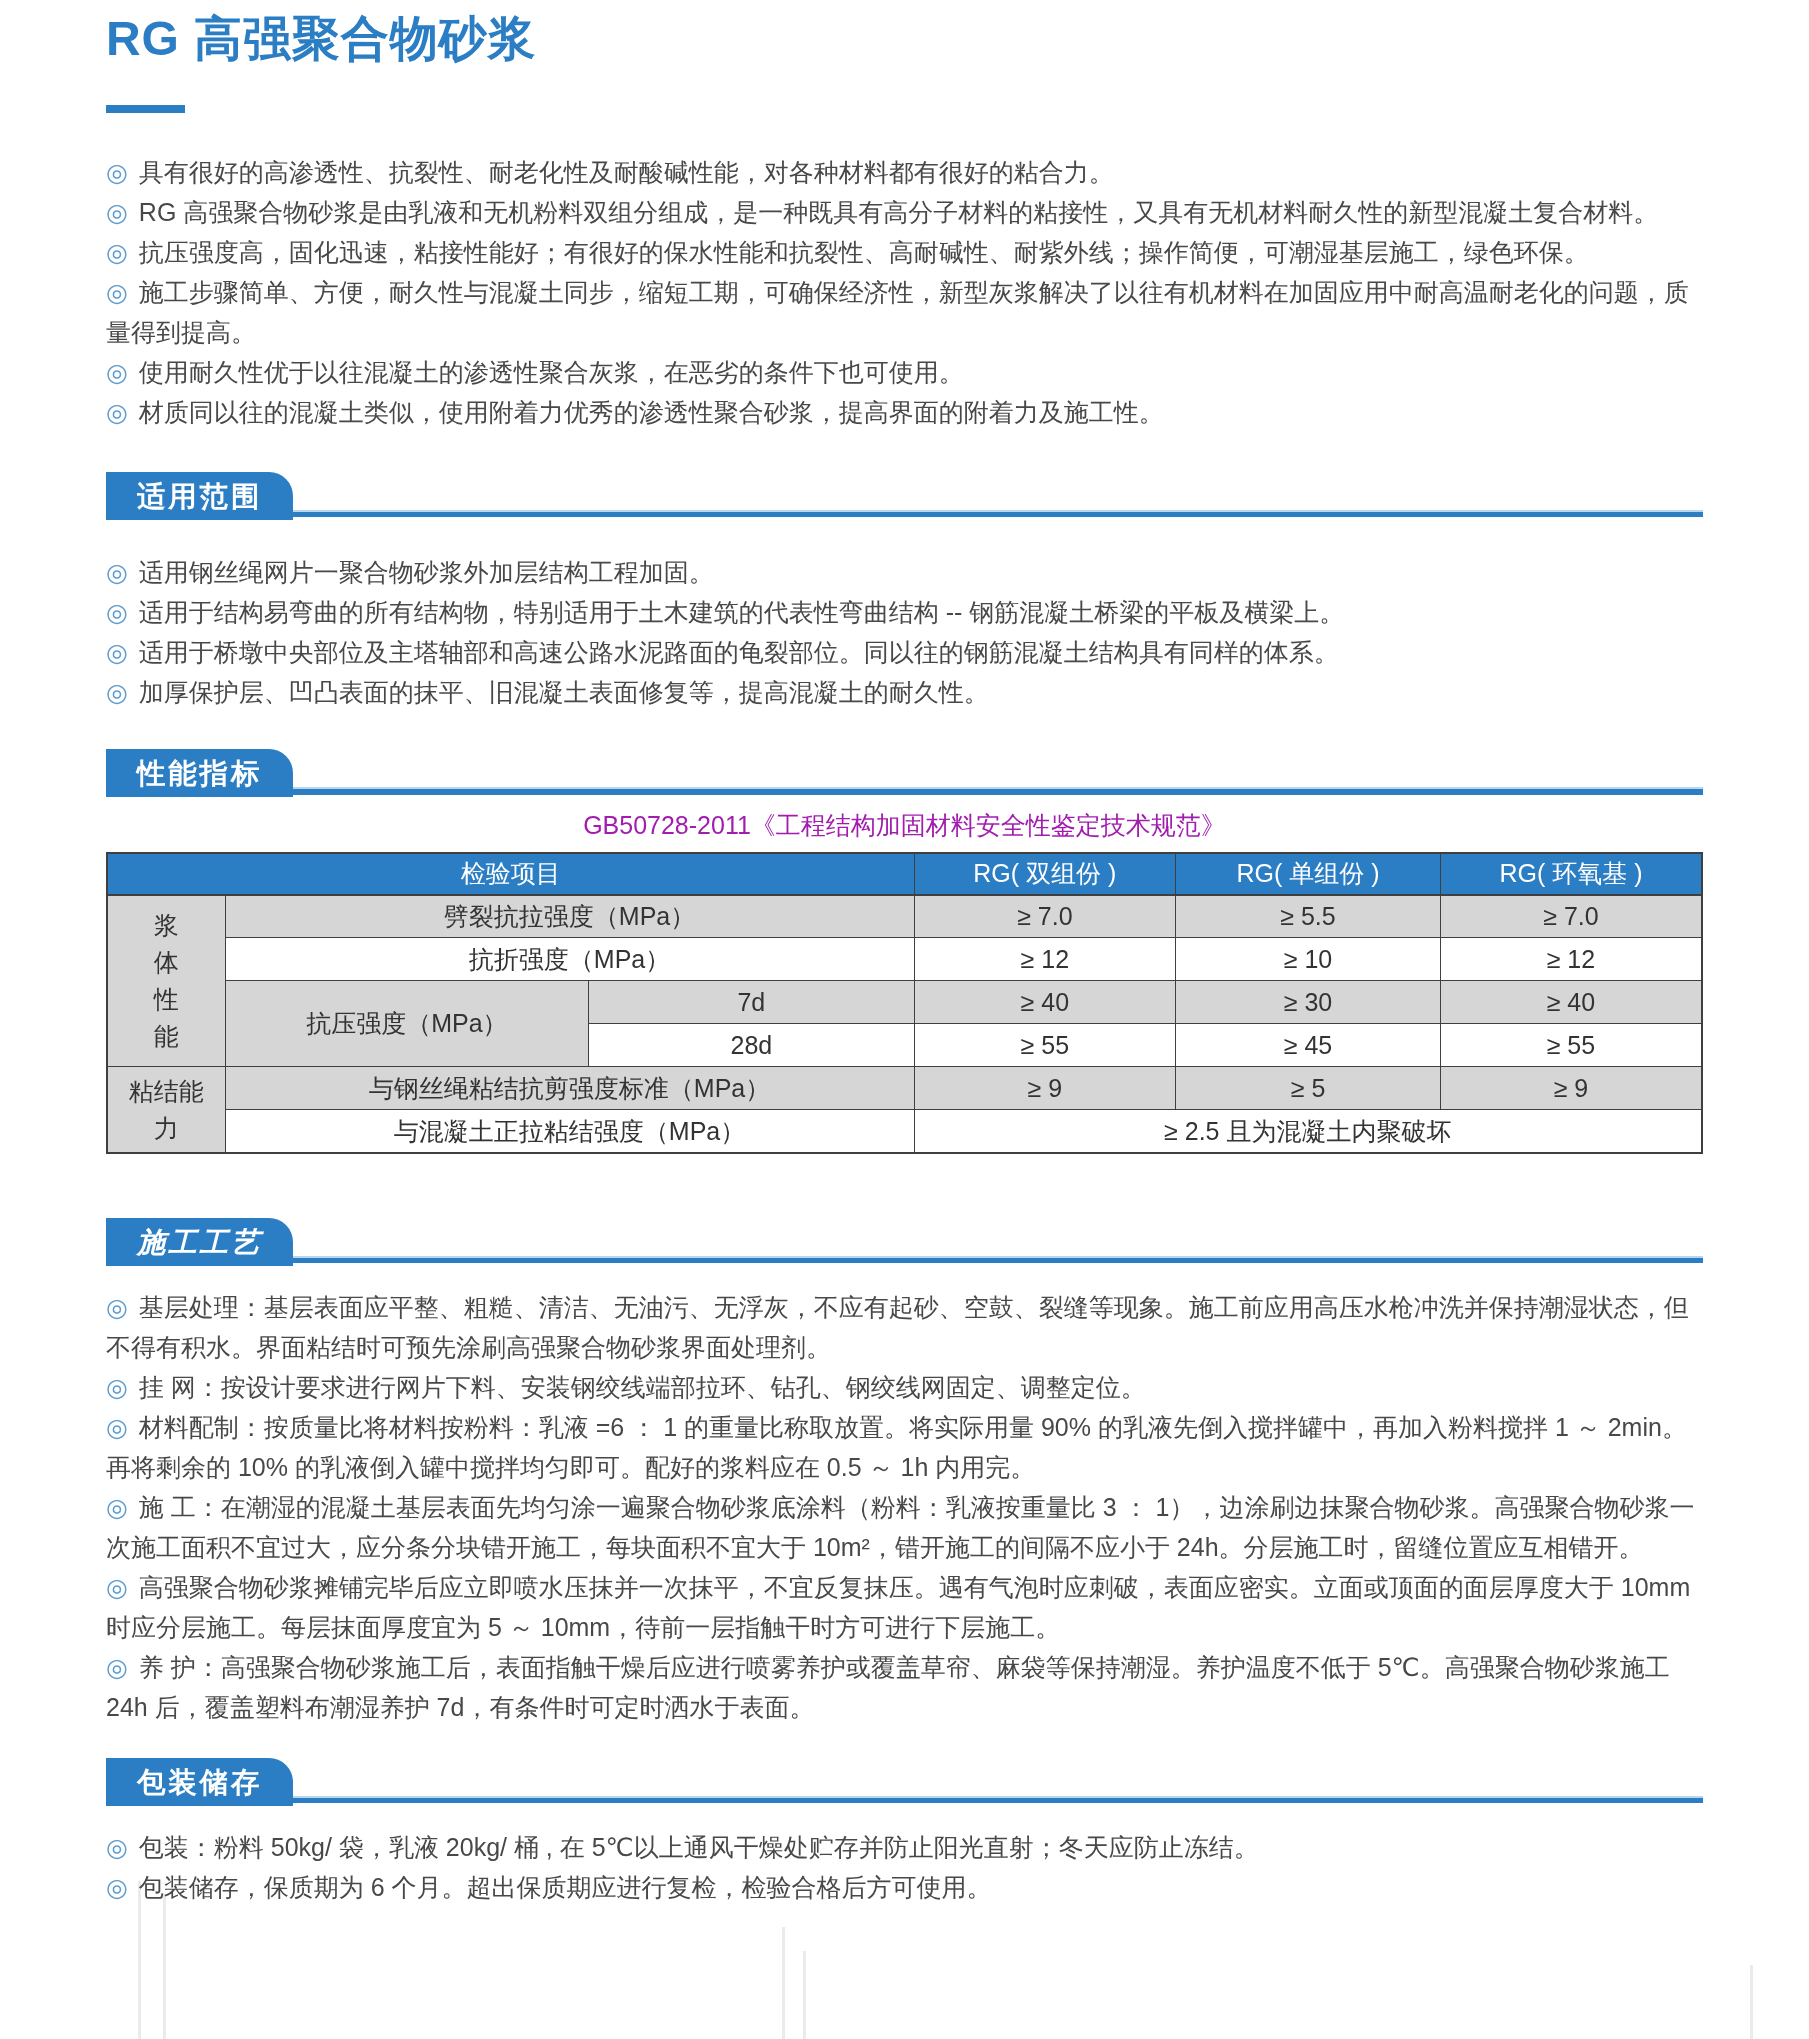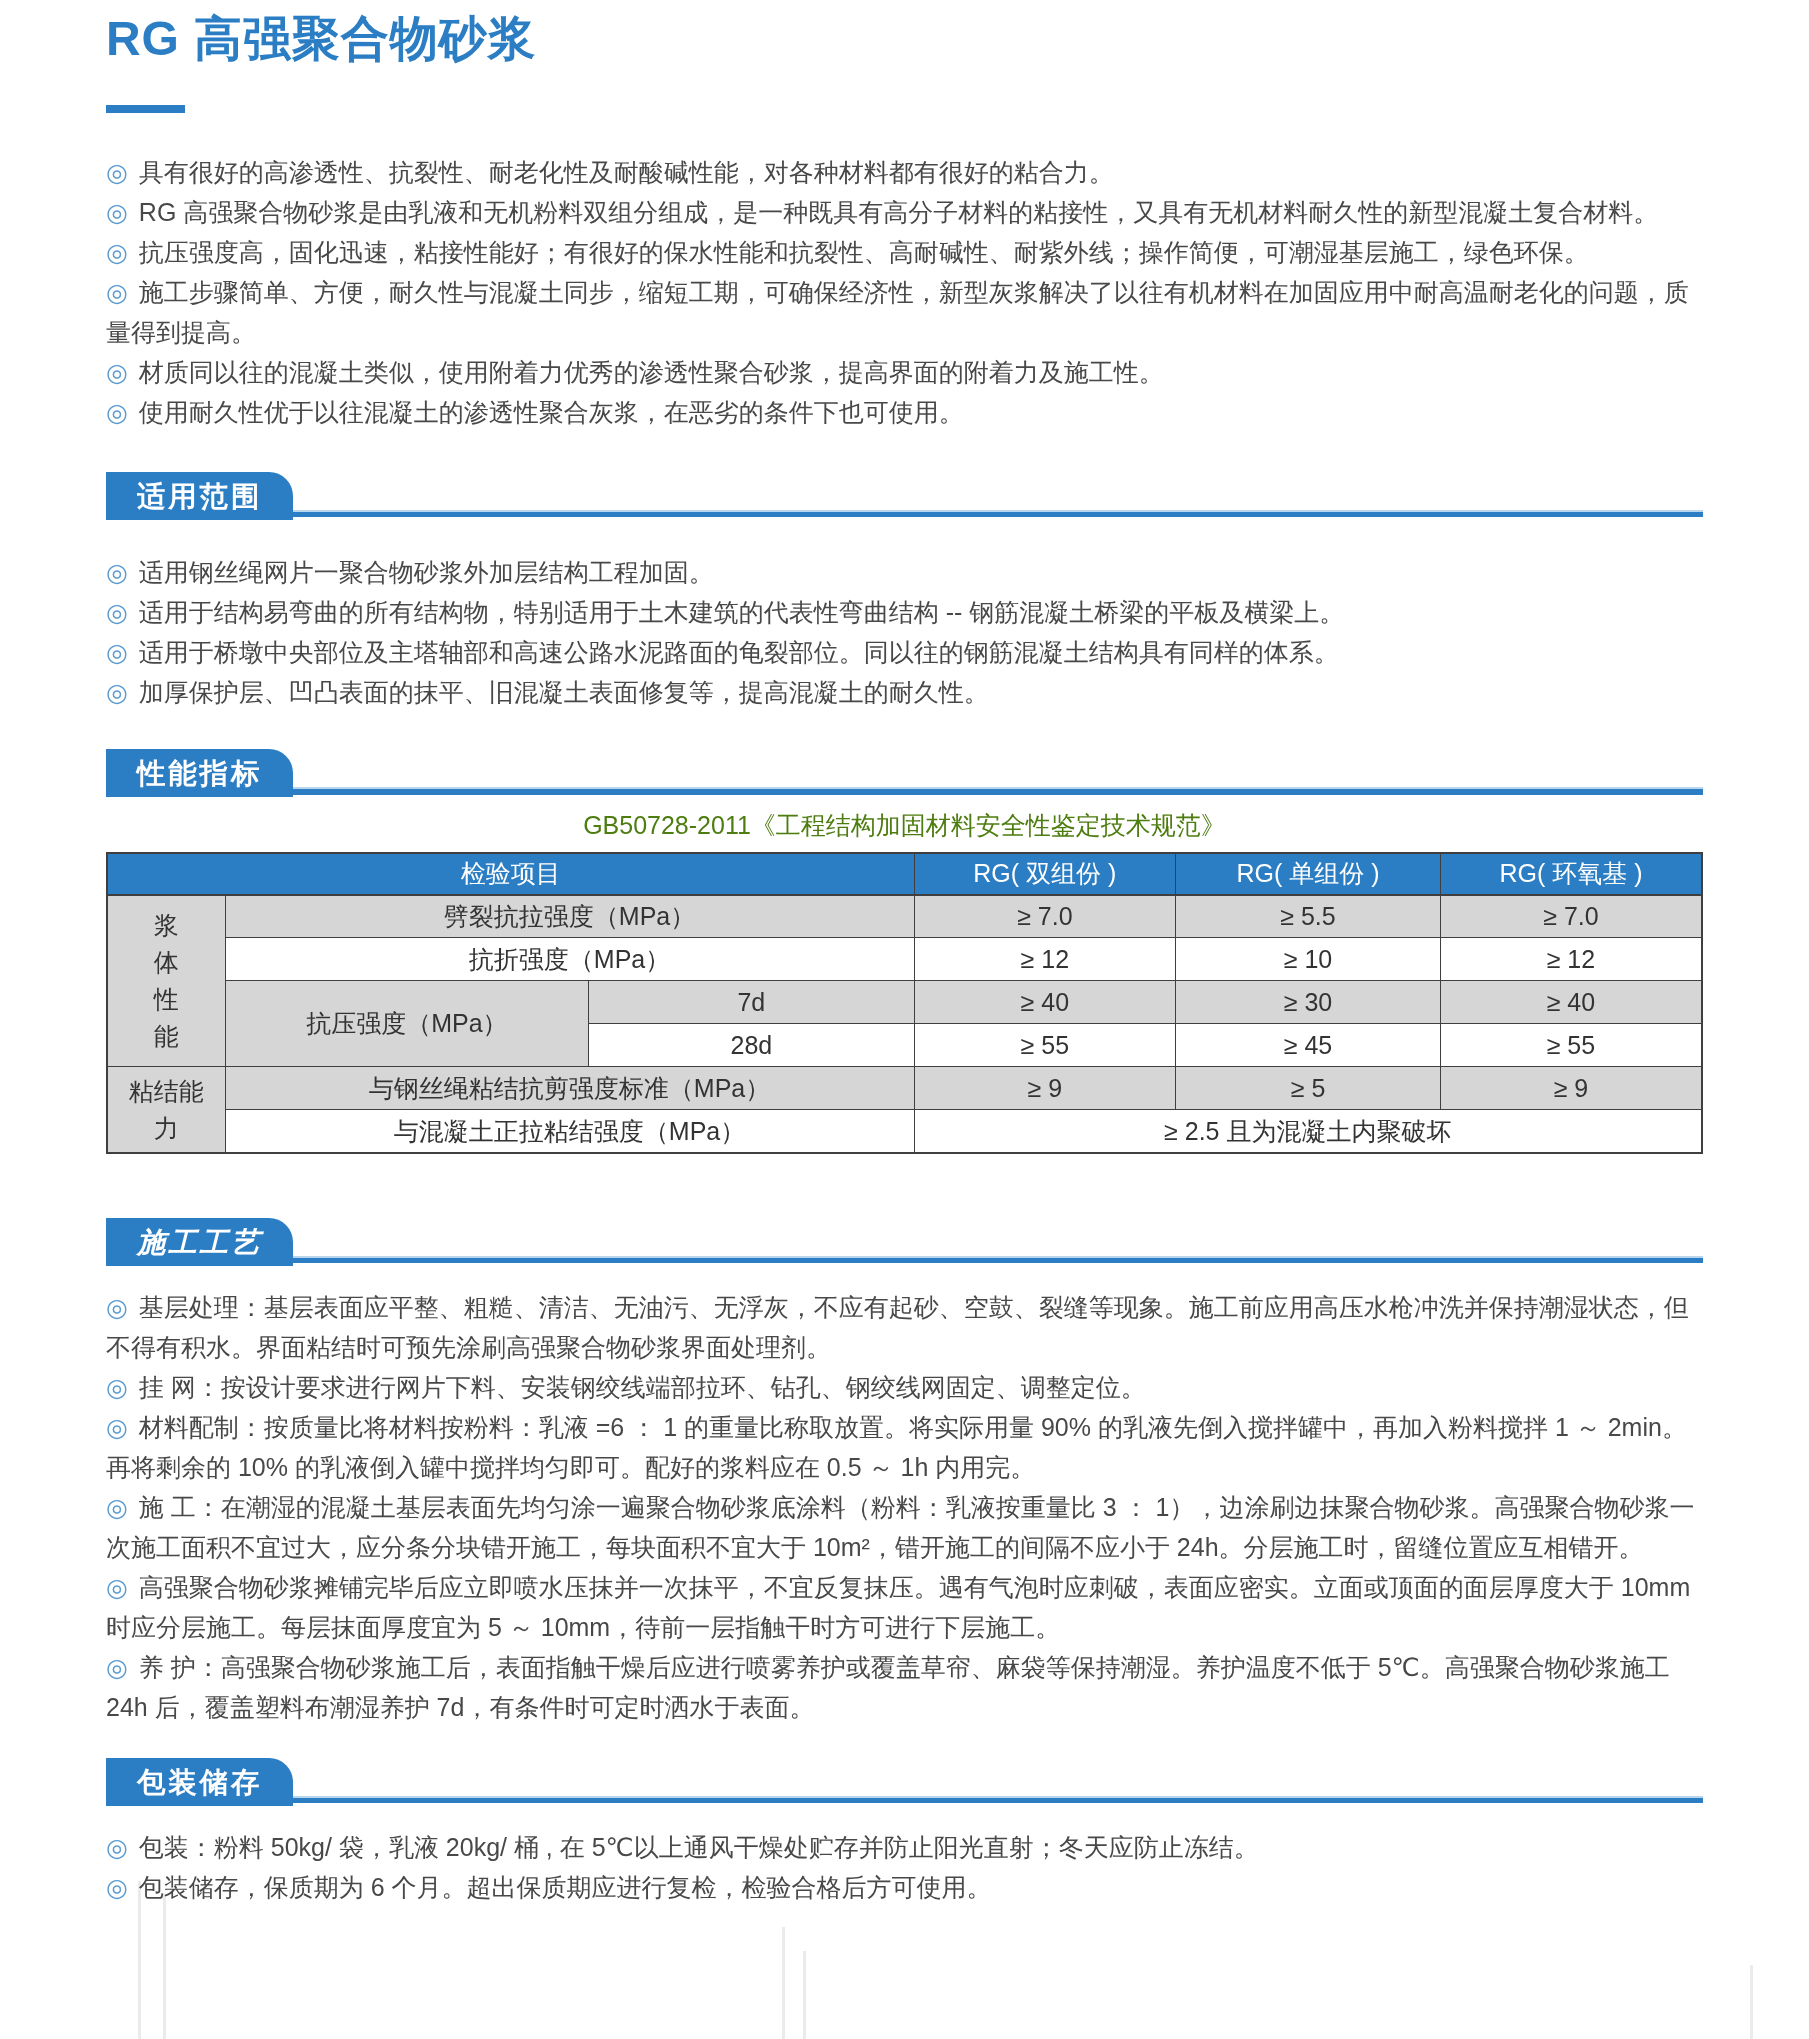--- a/index.html
+++ b/index.html
@@ -34,21 +34,21 @@
     border-top:2.8px solid var(--accent-light);margin-top:-10px;
   }
   .bullets{margin-top:37px;}
   .bullet{
     font-size:25px;line-height:40px;color:var(--text);margin:0;
   }
   .mark{color:#5b9bd0;margin-right:11px;}
   .bullet.dual{position:relative;}
   .bullet.dual .second{position:absolute;left:774px;top:0;white-space:nowrap;}
   .caption{
-    margin-top:11px;text-align:center;font-size:25px;color:#4d7c0f;line-height:39px;
+    margin-top:11px;text-align:center;font-size:25px;color:#a21caf;line-height:39px;
   }
   table.perf{
     width:100%;border-collapse:collapse;table-layout:fixed;margin-top:7.3px;
     border:2.8px solid var(--table-border);
     padding-left:8px;
   }
   table.perf th,table.perf td{
     border:1.8px solid var(--table-border);text-align:center;vertical-align:middle;
     font-size:25px;color:#333333;height:43px;padding:1.8px 7.3px;
   }
@@ -81,22 +81,22 @@
 
   <div class="content">
     <h1 class="title">RG 高强聚合物砂浆</h1>
     <div class="title-underline"></div>
 
     <div class="bullets" style="margin-top:39px;">
       <p class="bullet"><span class="mark">◎</span><span>具有很好的高渗透性、抗裂性、耐老化性及耐酸碱性能，对各种材料都有很好的粘合力。</span></p>
       <p class="bullet"><span class="mark">◎</span><span>RG 高强聚合物砂浆是由乳液和无机粉料双组分组成，是一种既具有高分子材料的粘接性，又具有无机材料耐久性的新型混凝土复合材料。</span></p>
       <p class="bullet"><span class="mark">◎</span><span>抗压强度高，固化迅速，粘接性能好；有很好的保水性能和抗裂性、高耐碱性、耐紫外线；操作简便，可潮湿基层施工，绿色环保。</span></p>
       <p class="bullet"><span class="mark">◎</span><span>施工步骤简单、方便，耐久性与混凝土同步，缩短工期，可确保经济性，新型灰浆解决了以往有机材料在加固应用中耐高温耐老化的问题，质量得到提高。</span></p>
+      <p class="bullet"><span class="mark">◎</span><span>使用耐久性优于以往混凝土的渗透性聚合灰浆，在恶劣的条件下也可使用。</span></p>
       <p class="bullet"><span class="mark">◎</span><span>材质同以往的混凝土类似，使用附着力优秀的渗透性聚合砂浆，提高界面的附着力及施工性。</span></p>
-      <p class="bullet"><span class="mark">◎</span><span>使用耐久性优于以往混凝土的渗透性聚合灰浆，在恶劣的条件下也可使用。</span></p>
     </div>
 
     <div class="section-head" style="margin-top:40px;">
       <div class="badge">适用范围</div>
       <div class="rule"></div>
     </div>
     <div class="bullets" style="margin-top:35px;">
       <p class="bullet"><span class="mark">◎</span><span>适用钢丝绳网片一聚合物砂浆外加层结构工程加固。</span></p>
       <p class="bullet"><span class="mark">◎</span><span>适用于结构易弯曲的所有结构物，特别适用于土木建筑的代表性弯曲结构 -- 钢筋混凝土桥梁的平板及横梁上。</span></p>
       <p class="bullet"><span class="mark">◎</span><span>适用于桥墩中央部位及主塔轴部和高速公路水泥路面的龟裂部位。同以往的钢筋混凝土结构具有同样的体系。</span></p>

